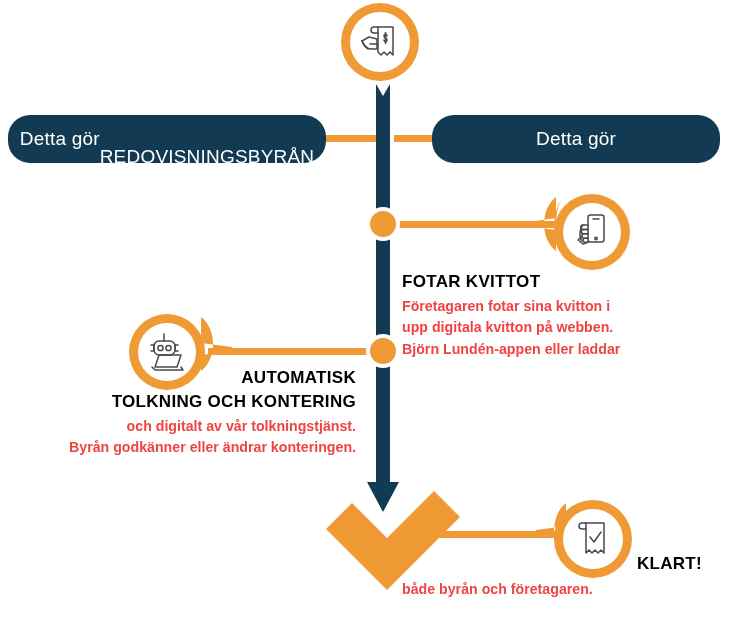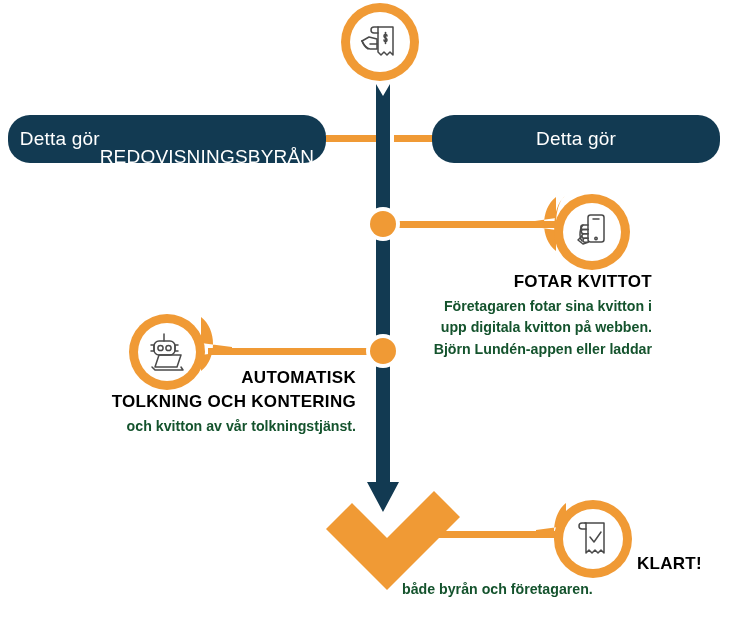--- a/index.html
+++ b/index.html
@@ -80,27 +80,27 @@
   .block .head {
     font-weight: bold;
     color: #000000;
     font-size: 17px;
     letter-spacing: 0.3px;
     line-height: 1.18;
     margin: 0 0 4px 0;
   }
   .block .body {
     font-weight: bold;
-    color: #14532d;
+    color: #ef4444;
     font-size: 14.2px;
     line-height: 1.50;
     margin: 0;
   }
 
-  #block-fotar { left: 402px; top: 272px; width: 250px; text-align: right; }
+  #block-fotar { left: 402px; top: 272px; width: 250px; text-align: left; }
   #block-auto  { left: 60px;  top: 368px; width: 296px; text-align: right; }
   #block-auto .head { font-size: 17px; }
   #block-klart { left: 402px; top: 554px; width: 300px; text-align: left; }
   #block-klart .head { margin-bottom: 5px; text-align: right; }
 </style>
 </head>
 <body>
 
 <div id="stage">
 
@@ -212,21 +212,22 @@
       <div>Företagaren fotar sina kvitton i</div>
       <div>upp digitala kvitton på webben.</div>
       <div>Björn Lundén-appen eller laddar</div>
     </div>
   </div>
 
   <div class="block" id="block-auto">
     <div class="head">AUTOMATISK</div>
     <div class="head">TOLKNING OCH KONTERING</div>
     <div class="body">
-      <div>och kvitton av vår tolkningstjänst.</div>
+      <div>och digitalt av vår tolkningstjänst.</div>
+      <div>Byrån godkänner eller ändrar konteringen.</div>
     </div>
   </div>
 
   <div class="block" id="block-klart">
     <div class="head">KLART!</div>
     <div class="body">
       <div>både byrån och företagaren.</div>
     </div>
   </div>
 

